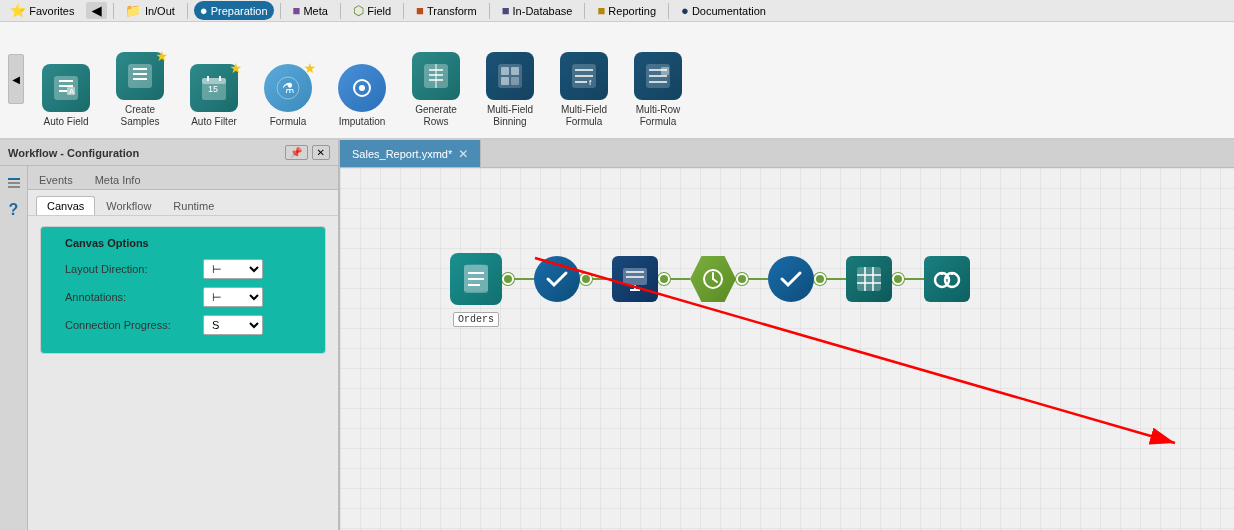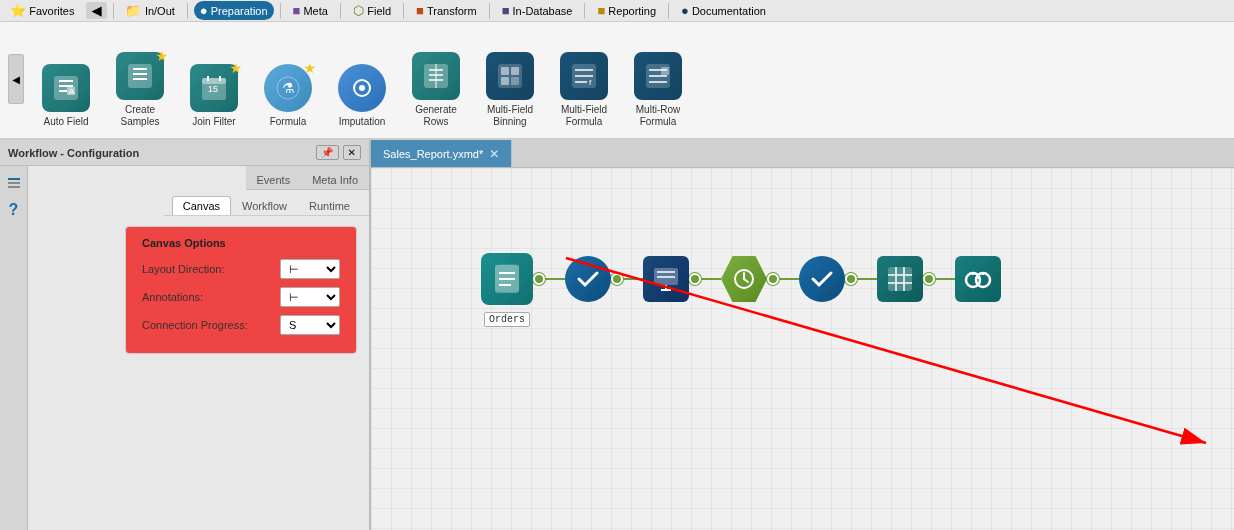--- a/index.html
+++ b/index.html
@@ -129,21 +129,21 @@
       gap: 6px;
     }
     .tab .close-btn {
       font-size: 12px;
       cursor: pointer;
       opacity: 0.8;
     }
 
     
     .left-panel {
-      width: 371px;
+      width: 340px;
       background: #e8e8e8;
       border-right: 2px solid #bbb;
       display: flex;
       flex-direction: column;
     }
     .panel-header {
       background: #d5d5d5;
       padding: 4px 8px;
       display: flex;
       align-items: center;
@@ -153,21 +153,20 @@
     }
     .panel-title { font-size: 11px; font-weight: bold; color: #333; }
     .panel-controls { display: flex; gap: 4px; align-items: center; }
     .panel-btn { background: none; border: 1px solid #999; padding: 1px 4px; cursor: pointer; font-size: 10px; border-radius: 2px; }
 
     
     .config-panel {
       flex: 1;
       display: flex;
       flex-direction: column;
-      align-items: flex-end;
     }
     .config-tabs {
       display: flex;
       background: #d5d5d5;
       border-bottom: 1px solid #bbb;
       height: 24px;
       align-items: flex-end;
     }
     .config-tab {
       padding: 3px 10px;
@@ -199,24 +198,24 @@
     .subtab.inactive { color: #555; }
 
     
     .canvas-options {
       padding: 10px 12px;
       display: flex;
       flex-direction: column;
       gap: 10px;
     }
     .options-group {
-      background: #ef4444;
+      background: #14b8a6;
       border: 1px solid #ccc;
       border-radius: 4px;
-      padding: 10px 16px;
+      padding: 10px 24px;
     }
     .options-title {
       font-size: 11px;
       font-weight: bold;
       margin-bottom: 10px;
       color: #222;
     }
     .option-row {
       display: flex;
       align-items: center;
@@ -429,21 +428,21 @@
     <div class="tool-icon tc-datefilter" style="position:relative;">
       <svg width="30" height="30" viewBox="0 0 30 30">
           <rect x="3" y="5" width="24" height="22" rx="2" fill="rgba(255,255,255,0.3)"></rect>
           <rect x="3" y="5" width="24" height="6" rx="2" fill="rgba(255,255,255,0.4)"></rect>
           <text x="9" y="19" fill="white" font-size="9">15</text>
           <line x1="9" y1="3" x2="9" y2="8" stroke="white" stroke-width="2"></line>
           <line x1="21" y1="3" x2="21" y2="8" stroke="white" stroke-width="2"></line>
         </svg>
       <span class="star-badge">★</span>
     </div>
-    <span class="tool-label">Join Filter</span>
+    <span class="tool-label">Auto Filter</span>
   </div>
 
 
   <div class="tool-item">
     <div class="tool-icon" style="background: linear-gradient(135deg, #5baadb, #3a8abb); border-radius: 50%; position:relative;">
       <svg width="26" height="26" viewBox="0 0 26 26">
           <circle cx="13" cy="13" r="11" fill="none" stroke="rgba(255,255,255,0.4)" stroke-width="1"></circle>
           <text x="7" y="18" fill="white" font-size="14">⚗</text>
         </svg>
       <span class="star-badge">★</span>

